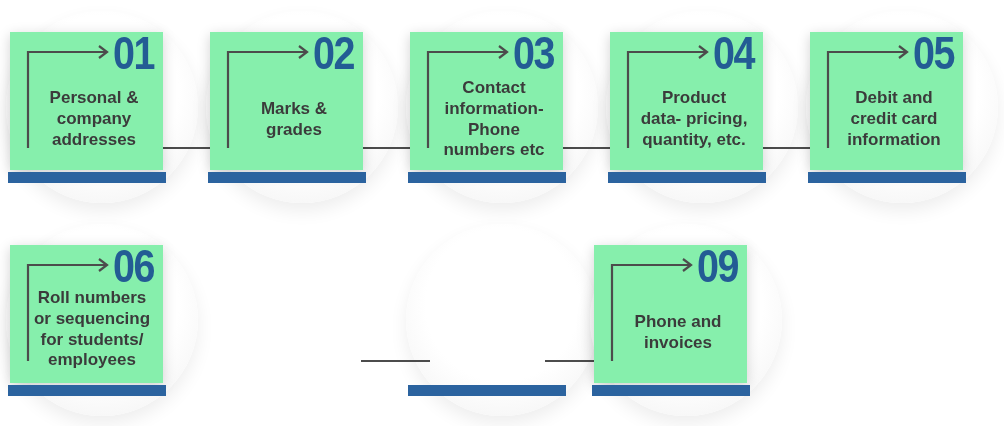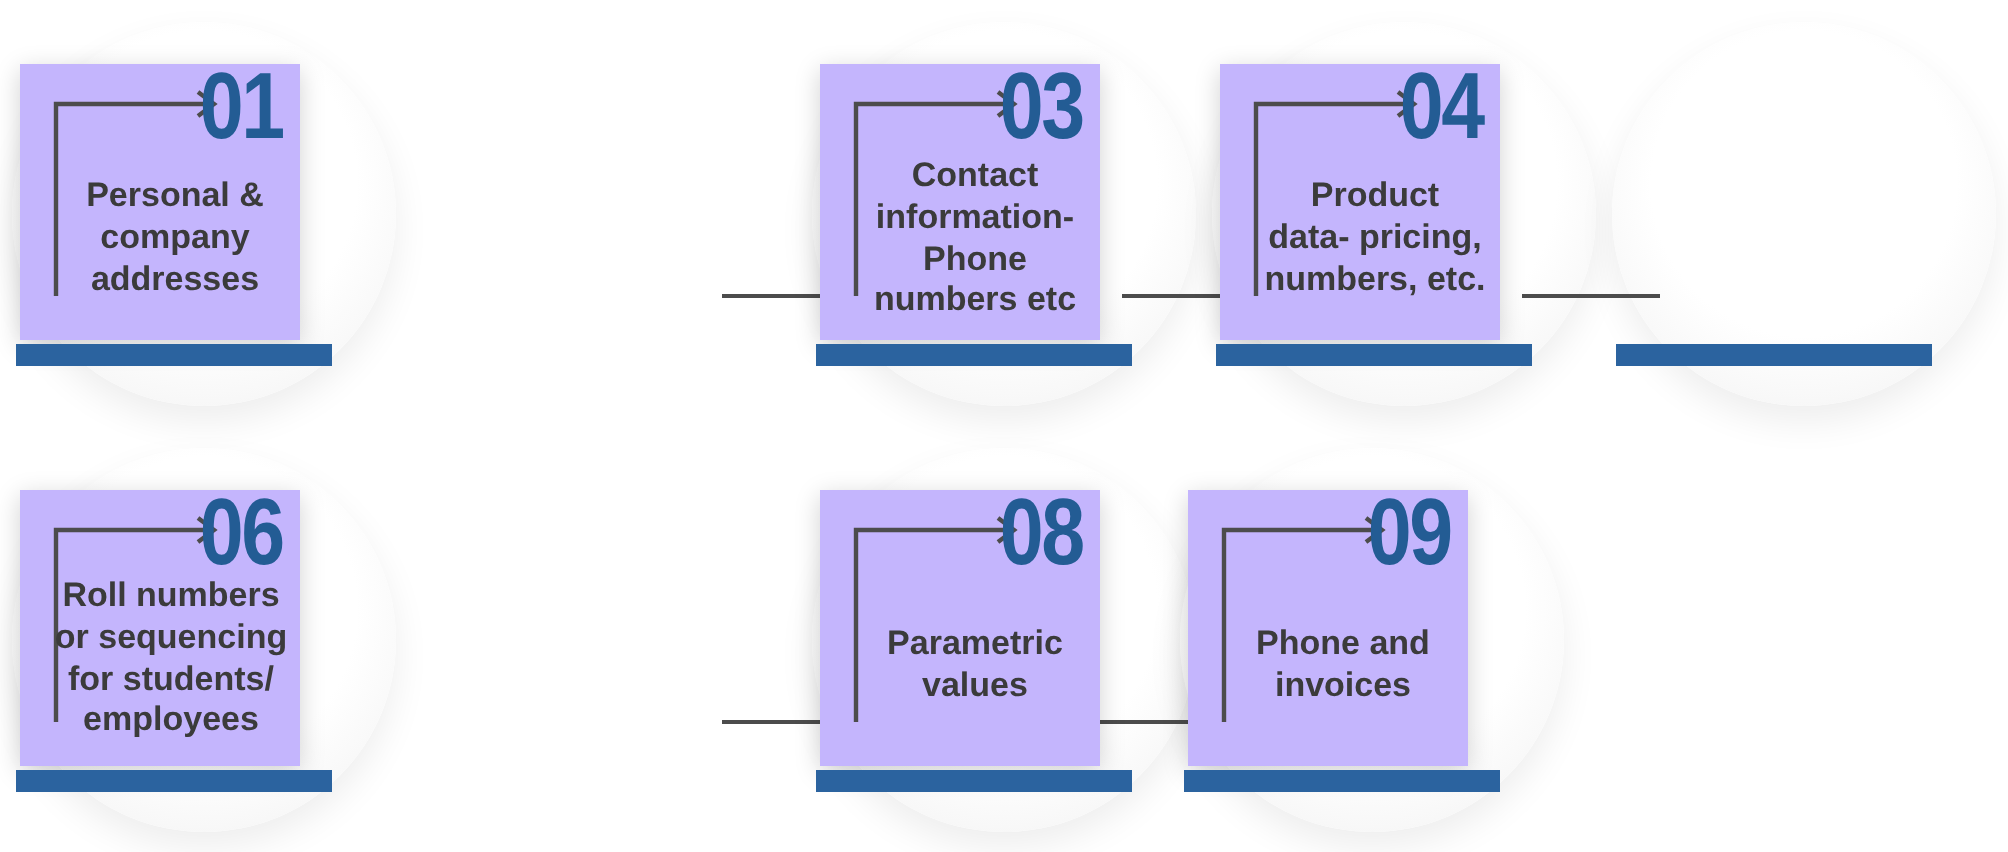--- a/index.html
+++ b/index.html
@@ -35,22 +35,22 @@
     top:147px;
     left:-41px;
     width:69px;
     height:2px;
     background:var(--line-gray);
     z-index:1;
   }
   .card{
     position:absolute;
     left:8px;top:32px;
-    width:140px;height:138px;
-    background:#c4b5fd;
+    width:153px;height:138px;
+    background:#86efac;
     box-shadow:0 3px 12px rgba(0,0,0,0.18);
     z-index:2;
   }
   .arrow-svg{
     position:absolute;
     left:0;top:0;
     width:153px;height:138px;
     display:block;
   }
   .num{
@@ -97,20 +97,34 @@
         <path d="M89 14 L97 20 L89 26" fill="none" stroke="#4c4c4c" stroke-width="2.2"></path>
       </svg>
       <div class="num">01</div>
       <div class="label">Personal &amp;
 company
 addresses</div>
     </div>
     <div class="bar"></div>
   </div>
 
+  <div class="cell" style="left:202px;top:0px">
+    <div class="circle"></div>
+    <div class="connector"></div>
+    <div class="card">
+      <svg class="arrow-svg" viewBox="0 0 153 138">
+        <path d="M18 116 L18 20 L96 20" fill="none" stroke="#4c4c4c" stroke-width="2.2"></path>
+        <path d="M89 14 L97 20 L89 26" fill="none" stroke="#4c4c4c" stroke-width="2.2"></path>
+      </svg>
+      <div class="num">02</div>
+      <div class="label">Marks &amp;
+grades</div>
+    </div>
+    <div class="bar"></div>
+  </div>
 
   <div class="cell" style="left:402px;top:0px">
     <div class="circle"></div>
     <div class="connector"></div>
     <div class="card">
       <svg class="arrow-svg" viewBox="0 0 153 138">
         <path d="M18 116 L18 20 L96 20" fill="none" stroke="#4c4c4c" stroke-width="2.2"></path>
         <path d="M89 14 L97 20 L89 26" fill="none" stroke="#4c4c4c" stroke-width="2.2"></path>
       </svg>
       <div class="num">03</div>
@@ -126,28 +140,38 @@
     <div class="circle"></div>
     <div class="connector"></div>
     <div class="card">
       <svg class="arrow-svg" viewBox="0 0 153 138">
         <path d="M18 116 L18 20 L96 20" fill="none" stroke="#4c4c4c" stroke-width="2.2"></path>
         <path d="M89 14 L97 20 L89 26" fill="none" stroke="#4c4c4c" stroke-width="2.2"></path>
       </svg>
       <div class="num">04</div>
       <div class="label">Product
 data- pricing,
-numbers, etc.</div>
+quantity, etc.</div>
     </div>
     <div class="bar"></div>
   </div>
 
   <div class="cell" style="left:802px;top:0px">
     <div class="circle"></div>
     <div class="connector"></div>
+    <div class="card">
+      <svg class="arrow-svg" viewBox="0 0 153 138">
+        <path d="M18 116 L18 20 L96 20" fill="none" stroke="#4c4c4c" stroke-width="2.2"></path>
+        <path d="M89 14 L97 20 L89 26" fill="none" stroke="#4c4c4c" stroke-width="2.2"></path>
+      </svg>
+      <div class="num">05</div>
+      <div class="label">Debit and
+credit card
+information</div>
+    </div>
     <div class="bar"></div>
   </div>
 
   <div class="cell" style="left:2px;top:213px">
     <div class="circle"></div>
     <div class="card">
       <svg class="arrow-svg" viewBox="0 0 153 138">
         <path d="M18 116 L18 20 L96 20" fill="none" stroke="#4c4c4c" stroke-width="2.2"></path>
         <path d="M89 14 L97 20 L89 26" fill="none" stroke="#4c4c4c" stroke-width="2.2"></path>
       </svg>
@@ -157,29 +181,20 @@
 for students/
 employees</div>
     </div>
     <div class="bar"></div>
   </div>
 
 
   <div class="cell" style="left:402px;top:213px">
     <div class="circle"></div>
     <div class="connector"></div>
-    <div class="card">
-      <svg class="arrow-svg" viewBox="0 0 153 138">
-        <path d="M18 116 L18 20 L96 20" fill="none" stroke="#4c4c4c" stroke-width="2.2"></path>
-        <path d="M89 14 L97 20 L89 26" fill="none" stroke="#4c4c4c" stroke-width="2.2"></path>
-      </svg>
-      <div class="num">08</div>
-      <div class="label">Parametric
-values</div>
-    </div>
     <div class="bar"></div>
   </div>
 
   <div class="cell" style="left:586px;top:213px">
     <div class="circle"></div>
     <div class="connector"></div>
     <div class="card">
       <svg class="arrow-svg" viewBox="0 0 153 138">
         <path d="M18 116 L18 20 L96 20" fill="none" stroke="#4c4c4c" stroke-width="2.2"></path>
         <path d="M89 14 L97 20 L89 26" fill="none" stroke="#4c4c4c" stroke-width="2.2"></path>

